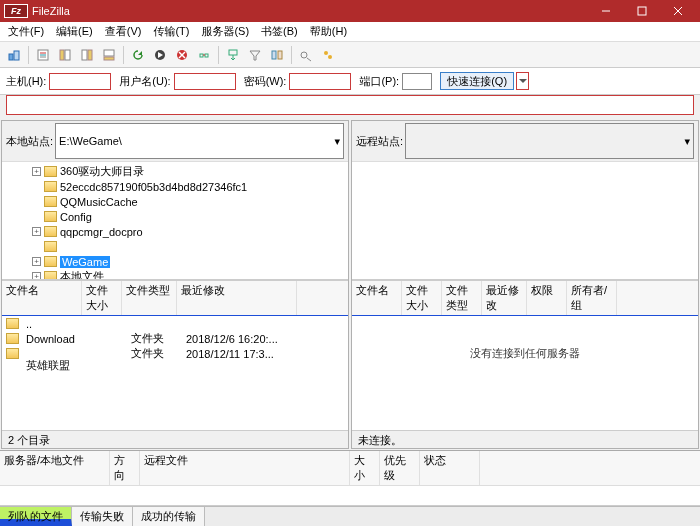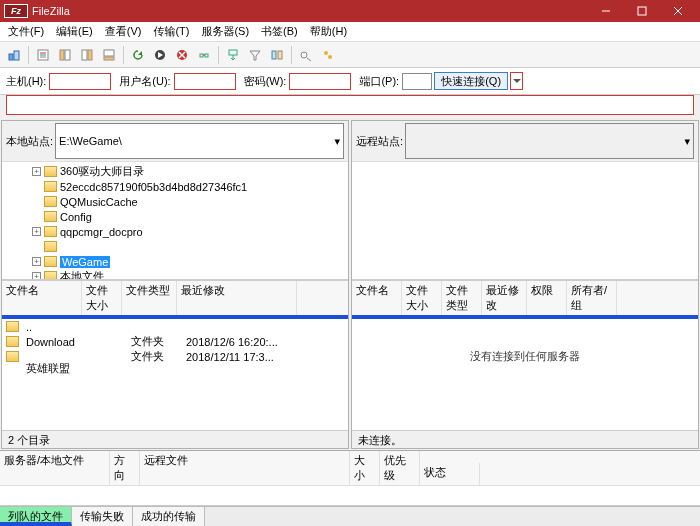--- a/index.html
+++ b/index.html
@@ -34,36 +34,36 @@
 .pathrow label { margin-right: 2px; }
 .pathrow .pathbox { flex: 1; height: 36px; border: 1px solid #888; background: #fff; display: flex; align-items: center; padding: 0 3px; justify-content: space-between; }
 
 .treepane { flex: 0 0 118px; overflow: auto; border-bottom: 1px solid #ccc; padding: 2px 4px; background:#fff; }
 .tree-row { display: flex; align-items: center; height: 15px; }
 .tree-toggle { width: 9px; height: 9px; border: 1px solid #888; display:flex;align-items:center;justify-content:center; font-size:8px; line-height:1; margin-right:3px; cursor:pointer; color:#555;}
 .tree-spacer { width: 13px; }
 .folder-icon { width: 13px; height: 11px; background: linear-gradient(#ffe9a0, #f3c75a); border: 1px solid #c9a43a; margin-right: 3px; }
 .tree-row.sel .tl { background: #1e90ff; color: #fff; padding: 0 2px; }
 
-.listhead { display: flex; background: #f7f7f7; border-top: 1px solid #ccc; border-bottom: 4px solid #1d4ed8; }
+.listhead { display: flex; background: #f7f7f7; border-top: 1px solid #ccc; border-bottom: 1px solid #1d4ed8; }
 .listhead .col { padding: 2px 4px; border-right: 1px solid #e0e0e0; }
 .listbody { flex: 1; overflow: auto; background: #fff; }
 .listrow { display: flex; align-items: center; height: 15px; padding: 0 4px; }
 .listrow .cell { padding: 0 4px; overflow: hidden; white-space: nowrap; }
 .empty-msg { width:100%; text-align:center; color:#333; padding-top: 30px; }
 
 .statusstrip { height: 18px; border-top: 1px solid #ccc; background:#f0f0f0; padding: 2px 6px; display:flex; }
 
 .queuehead { display: flex; background: #f7f7f7; border-top: 1px solid #aaa; border-bottom: 1px solid #ddd; }
 .queuehead .col { padding: 2px 4px; border-right: 1px solid #e0e0e0; }
 .queuebody { height: 20px; background: #fff; border-bottom:1px solid #ccc; }
 
 .tabs { display: flex; background: #ececec; border-top: 1px solid #bbb; height: 20px; }
 .tab { padding: 2px 8px; border-right: 1px solid #bbb; cursor:pointer; background:#f5f5f5; }
-.tab.act { background: #86efac; border-bottom: 4px solid #1d4ed8; }
+.tab.act { background: #bef264; border-bottom: 7px solid #1d4ed8; }
 
 svg { display: block; }
 </style>
 </head>
 <body>
 
 <div class="titlebar">
   <div class="logo">Fz</div>
   <div class="title">FileZilla</div>
   <div class="winbtn">
@@ -190,21 +190,21 @@
 
 <div class="quickbar">
   <label>主机(H):</label>
   <input style="width: 62px;" value="">
   <label style="margin-left:6px">用户名(U):</label>
   <input style="width: 62px;" value="">
   <label style="margin-left:6px">密码(W):</label>
   <input type="password" style="width: 62px;" value="">
   <label style="margin-left:6px">端口(P):</label>
   <input style="width: 30px; border-color: rgb(136, 136, 136);" value="">
-  <button class="qbtn" style="">快速连接(Q)</button>
+  <button class="qbtn" style="margin-left:6px">快速连接(Q)</button>
   <div class="drop">
       <svg width="8" height="5">
         <path d="M0 0 l4 4 l4 -4 z" fill="#555"></path>
       </svg>
     </div>
 </div>
 
 <div class="logpane"></div>
 
 <div class="mainrow">
@@ -333,20 +333,20 @@
       </div>
   </div>
 </div>
 
 <div class="queuehead" id="queue-head">
     <div class="col" style="width: 110px;">服务器/本地文件</div>
     <div class="col" style="width: 30px;">方向</div>
     <div class="col" style="width: 210px;">远程文件</div>
     <div class="col" style="width: 30px;">大小</div>
     <div class="col" style="width: 40px;">优先级</div>
-    <div class="col" style="width: 60px; margin-top: 12px;">状态</div>
+    <div class="col" style="width: 60px;">状态</div>
   </div>
 <div class="queuebody"></div>
 <div class="tabs" id="queue-tabs">
     <div class="tab act">列队的文件</div>
     <div class="tab">传输失败</div>
     <div class="tab">成功的传输</div>
   </div>
 
 </body></html>

